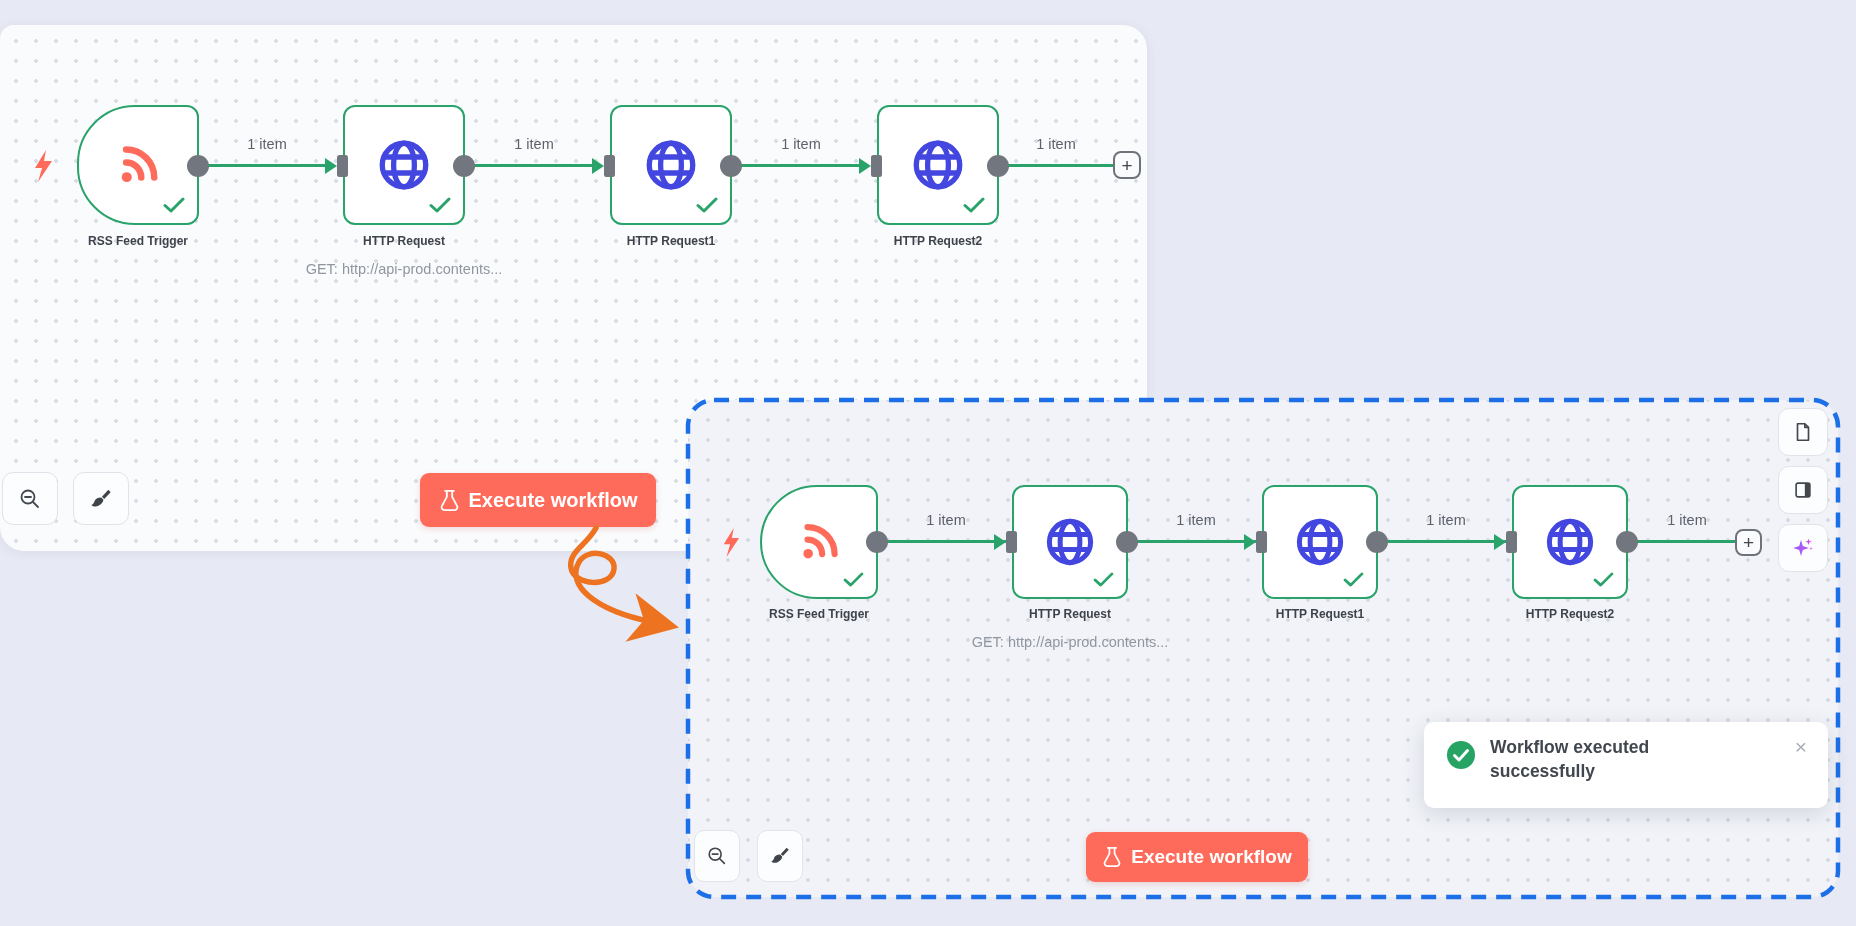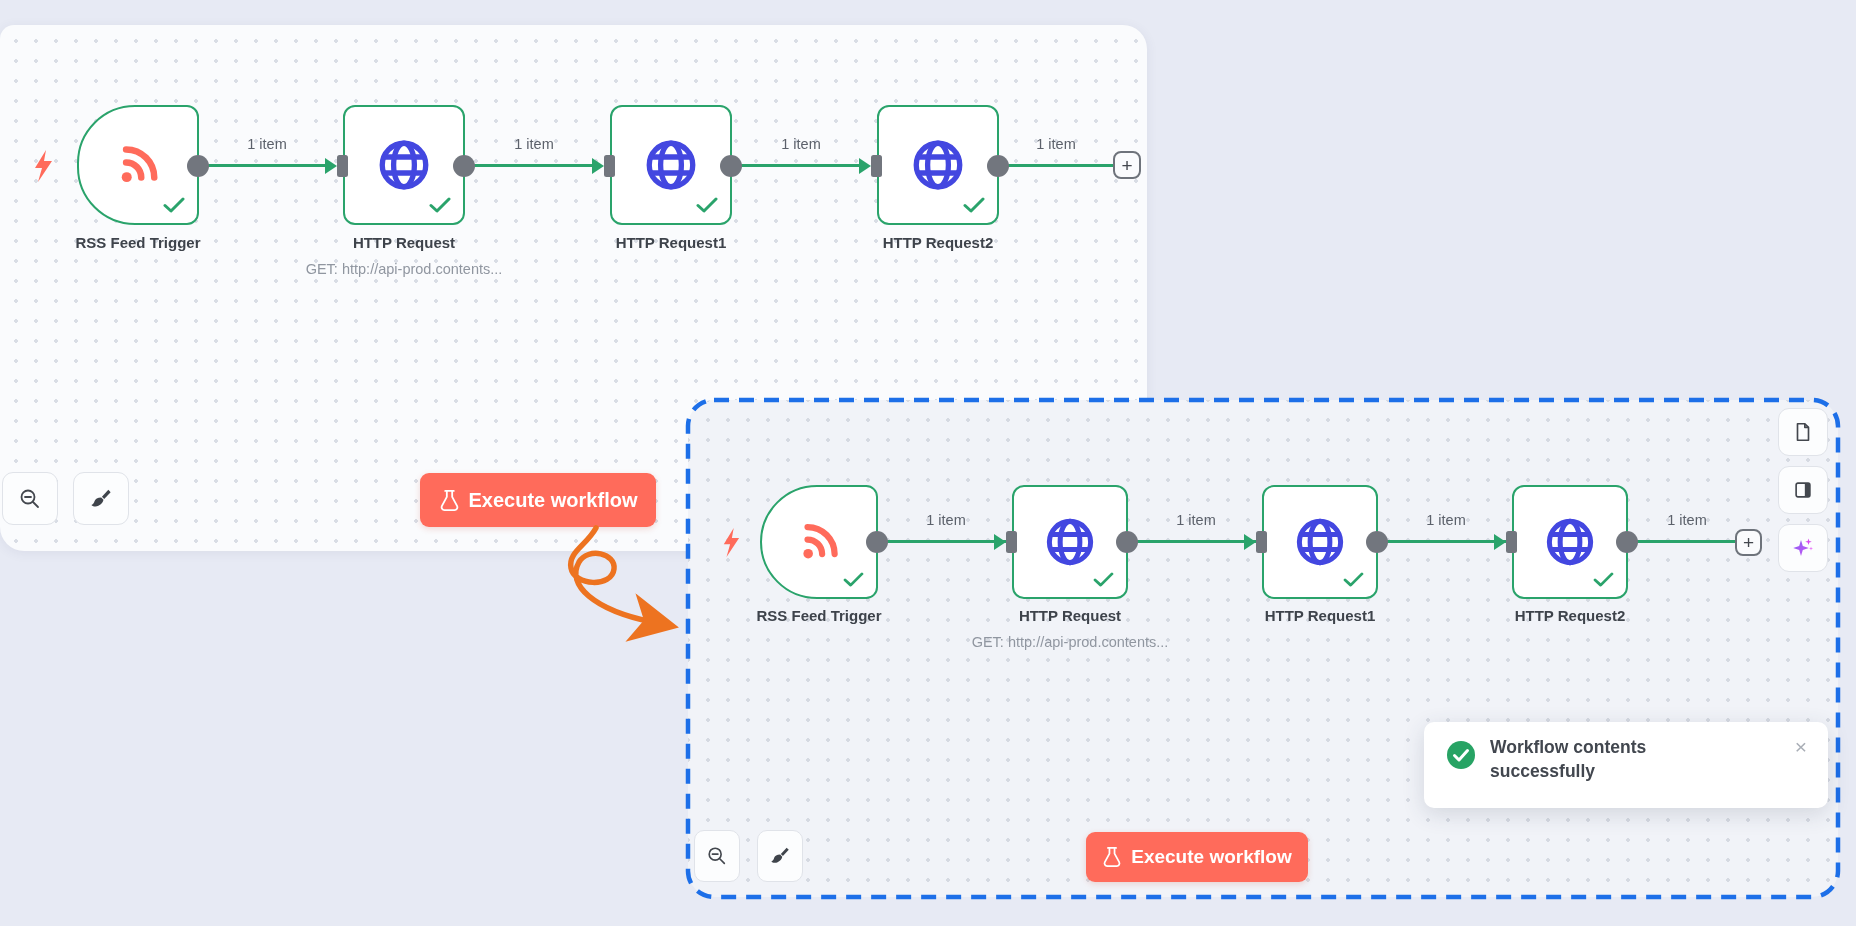--- a/index.html
+++ b/index.html
@@ -17,21 +17,21 @@
     background:#f1f3f8; border-radius:26px;
     background-image:radial-gradient(circle, #d6dae2 1.6px, transparent 1.6px);
     background-size:20px 20px; background-position:10px 10px; }
   .canvas2-border { position:absolute; left:684px; top:396px; width:1158px; height:505px; pointer-events:none; }
 
   
   .node { position:absolute; background:#fff; border:2px solid #2aa36b; border-radius:12px; cursor:pointer; }
   .node.trigger { border-radius:58px 12px 12px 58px; }
   .node .main-icon { position:absolute; left:50%; top:50%; transform:translate(-50%,-50%); }
   .node .check { position:absolute; right:12px; bottom:10px; }
-  .node-label { position:absolute; transform:translateX(-50%); font-size:15px; font-weight:700; color:#3e434b; white-space:nowrap; }
+  .node-label { position:absolute; transform:translateX(-50%); font-size:12px; font-weight:700; color:#3e434b; white-space:nowrap; }
   .node-sub { position:absolute; transform:translateX(-50%); font-size:14.5px; color:#9096a0; white-space:nowrap;text-align:center; }
   .bolt { position:absolute; }
 
   
   .conn { position:absolute; height:3px; background:#2aa36b; }
   .out-dot { position:absolute; width:22px; height:22px; border-radius:50%; background:#72767e; }
   .in-bar { position:absolute; width:11px; height:22px; border-radius:2.5px; background:#72767e; }
   .in-arrow { position:absolute; width:0; height:0; border-top:8px solid transparent;
     border-bottom:8px solid transparent; border-left:12px solid #2aa36b; }
   .item-label { position:absolute; transform:translateX(-50%); font-size:14.5px; color:#5c616b; white-space:nowrap; }
@@ -328,17 +328,17 @@
       </marker>
     </defs>
     <path d="M46,28 C36,46 18,52 21,68 C24,86 62,88 64,69 C66,53 38,47 29,62 C16,85 44,110 102,122" fill="none" stroke="#ed7320" stroke-width="5.5" stroke-linecap="round" marker-end="url(#ah)"></path>
   </svg>
 
   <div class="toast">
     <svg class="toast-icon" width="30" height="30" viewBox="0 0 30 30">
       <circle cx="15" cy="15" r="14" fill="#27a364"></circle>
       <path d="M8.5 15.5 L13 20 L21.5 10.5" fill="none" stroke="#fff" stroke-width="3" stroke-linecap="round" stroke-linejoin="round"></path>
     </svg>
-    <div class="toast-msg">Workflow contents successfully</div>
+    <div class="toast-msg">Workflow executed successfully</div>
     <button class="toast-close">×</button>
   </div>
 
 </div>
 
 </body></html>

